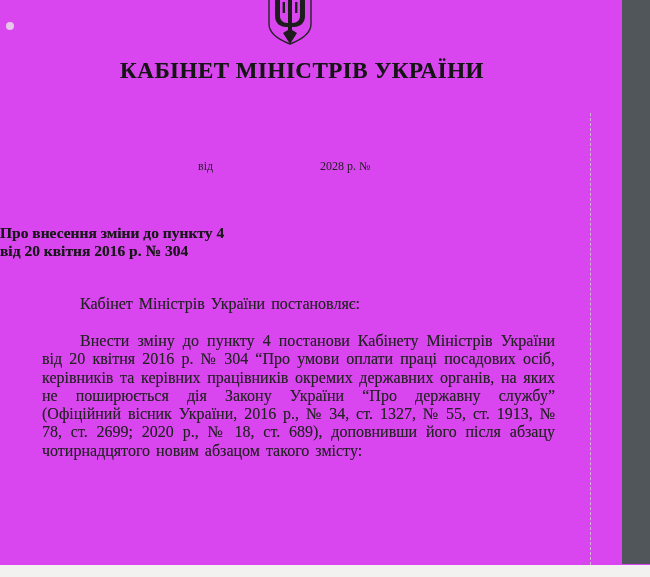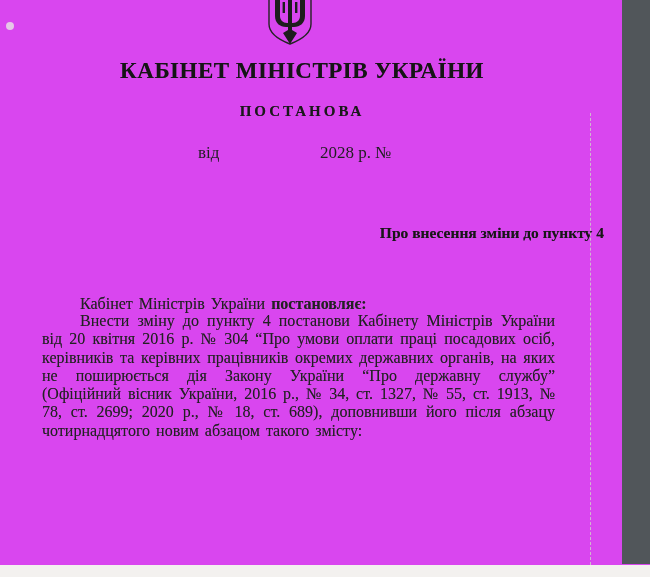--- a/index.html
+++ b/index.html
@@ -16,40 +16,40 @@
   .org-name{
     position:absolute;left:0;top:58px;width:604px;text-align:center;
     font-size:23px;font-weight:bold;letter-spacing:.5px;color:#151515;
     text-shadow:0 0 .5px rgba(20,20,20,.55);
   }
   .doc-type{
     position:absolute;left:0;top:103px;width:604px;text-align:center;
     font-size:15px;font-weight:bold;letter-spacing:3px;color:#191919;
     text-shadow:0 0 .4px rgba(20,20,20,.5);
   }
-  .date-row{position:absolute;left:0;top:143px;width:604px;height:18px;font-size:17px;}
+  .date-row{position:absolute;left:0;top:159px;width:604px;height:18px;font-size:12px;}
   .date-prefix{position:absolute;left:198px;top:0;}
   .date-suffix{position:absolute;left:320px;top:0;}
   .city{position:absolute;left:0;top:176px;width:604px;text-align:center;font-size:15.5px;}
   .title{
-    position:absolute;left:0;top:224px;width:604px;text-align:right;
+    position:absolute;left:0;top:224px;width:604px;text-align:left;
     font-size:15.5px;font-weight:bold;line-height:17.6px;color:#171717;
     text-shadow:0 0 .4px rgba(20,20,20,.5);
   }
   .bodytext{
     position:absolute;left:42px;width:513px;
     font-size:16px;line-height:18.3px;text-align:justify;
     text-indent:38px;word-spacing:2px;color:#222;
     text-shadow:0 0 .4px rgba(30,30,30,.4);
   }
   .preamble{top:295px;}
-  .p1{top:312px;}
+  .p1{top:332px;}
   .p2{top:449px;}
   .p3{top:525px;}
-  .bold{font-weight:bold;}
+  .bold{font-weight:normal;}
   
   .edge-line{
     position:absolute;left:590px;top:113px;height:452px;width:0;
     border-left:1px dashed #cfccc9;opacity:.85;
   }
   
   .scan-strip{position:absolute;left:622px;top:0;width:28px;height:564px;background:#51565a;}
   
   .bottom-band{position:absolute;left:0;top:565px;width:650px;height:12px;background:#f3f1ef;}
   .smudge{position:absolute;left:6px;top:22px;width:8px;height:8px;background:#e9e7e5;border-radius:50%;opacity:.8;}
@@ -65,30 +65,30 @@
 
     <svg class="emblem" viewBox="0 0 50 45" width="50" height="45" aria-hidden="true">
       <path d="M10 -4 h5 v20 c0 4 3 7 7 7 h1 V-4 h4 V23 h1 c4 0 7 -3 7 -7 V-4 h5 v20 c0 7 -5 11 -11 11 h-2 v3 l5 3 -7 11 -7 -11 5 -3 v-3 h-2 c-6 0 -11 -4 -11 -11 Z" fill="#1d1d1d"></path>
       <rect x="17.6" y="2" width="2.4" height="11" fill="#1d1d1d"></rect>
       <rect x="30" y="2" width="2.4" height="11" fill="#1d1d1d"></rect>
       <path d="M4 -3 V24 C4 33 12 39 25 44 C38 39 46 33 46 24 V-3" fill="none" stroke="#242424" stroke-width="1.4"></path>
     </svg>
 
     <div class="org-name">КАБІНЕТ МІНІСТРІВ УКРАЇНИ</div>
 
-    <div class="doc-type">ПОСТАНОВА</div>
 
     <div class="date-row">
       <span class="date-prefix">від</span>
       <span class="date-suffix">2028 р. №</span>
     </div>
 
 
     <div class="title">
       <div>Про внесення зміни до пункту 4</div>
+      <div>від 20 квітня 2016 р. № 304</div>
     </div>
 
     <div class="bodytext preamble">
       <span>Кабінет Міністрів України </span><span class="bold">постановляє:</span>
     </div>
 
     <div class="bodytext p1">Внести зміну до пункту 4 постанови Кабінету Міністрів України від 20 квітня 2016 р. № 304 “Про умови оплати праці посадових осіб, керівників та керівних працівників окремих державних органів, на яких не поширюється дія Закону України “Про державну службу” (Офіційний вісник України, 2016 р., № 34, ст. 1327, № 55, ст. 1913, № 78, ст. 2699; 2020 р., № 18, ст. 689), доповнивши його після абзацу чотирнадцятого новим абзацом такого змісту:</div>
 
 
 

